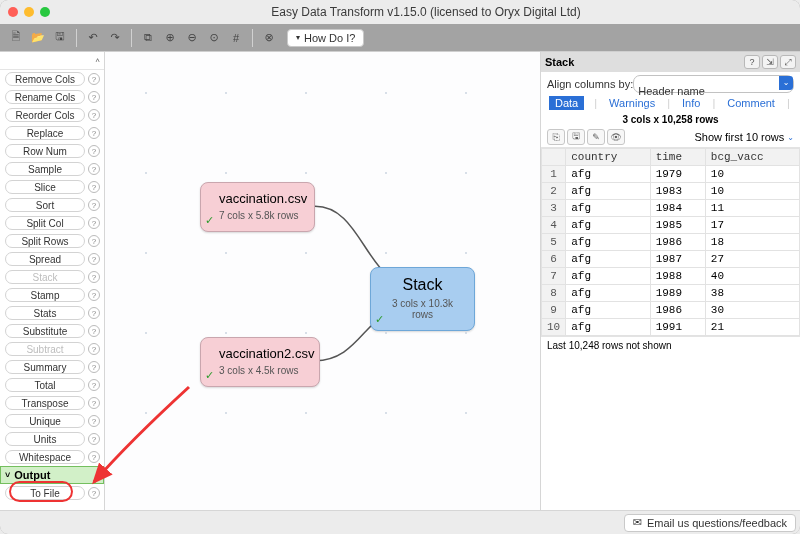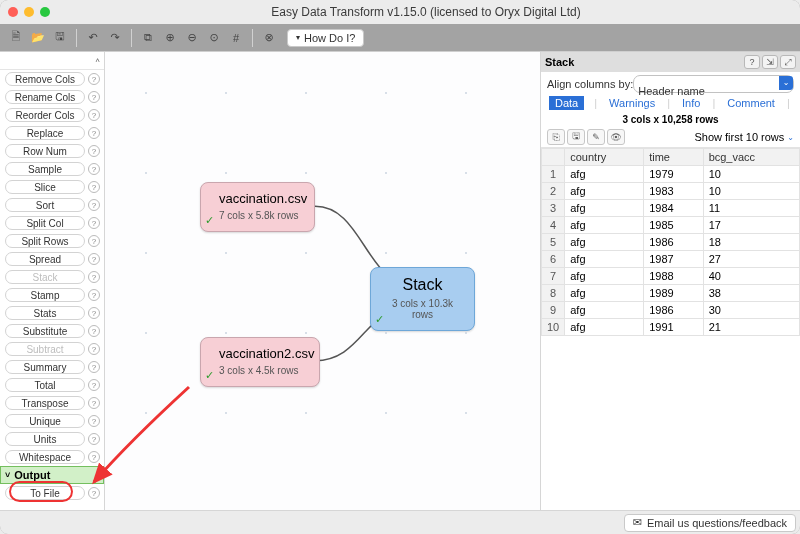--- a/index.html
+++ b/index.html
@@ -57,21 +57,21 @@
 .tabs { display: flex; gap: 10px; padding: 0 8px 2px; font-size: 10px; align-items: center; }
 .tab { color: #2a6fd6; cursor: pointer; padding: 0 2px; }
 .tab.active { background: #2a6fd6; color: #fff; border-radius: 0; padding: 1px 6px; }
 .tabsep { color: #d0d0d0; }
 .rowcount { padding: 2px 6px; font-size: 10px; font-weight: 600; text-align: center; }
 .tabletools { display: flex; align-items: center; padding: 2px 6px; border-bottom: 1px solid #e3e3e3; }
 .tbtool { width: 18px; height: 16px; border: 1px solid #c7c7c7; border-radius: 3px; margin-right: 2px; display: flex; align-items: center; justify-content: center; font-size: 9px; color: #555; cursor: pointer; background: #f7f7f7; }
 .showfirst { margin-left: auto; font-size: 10px; display: flex; align-items: center; gap: 3px; }
 .showfirst .dd { color: #2a6fd6; font-size: 8px; }
 table.data { border-collapse: collapse; width: 100%; font-size: 10px; }
-table.data th, table.data td { border: 1px solid #e2e2e2; padding: 2px 5px; text-align: left; height: 17px; }
+table.data th, table.data td { border: 1px solid #e2e2e2; padding: 2px 5px; text-align: left; height: 17px; font-family: Liberation Mono, monospace; }
 table.data th { background: #f2f2f2; font-weight: 400; color: #333; }
 table.data td.idx { background: #f2f2f2; width: 22px; text-align: center; color: #555; }
 .tablewrap { overflow: auto; }
 .lastrows { padding: 3px 6px; font-size: 10px; border-top: 1px solid #e3e3e3; }
 
 
 .footer { height: 24px; background: #ececec; display: flex; align-items: center; justify-content: flex-end; padding-right: 4px; border-top: 1px solid #d6d6d6; }
 .emailbtn { background: #fff; border: 1px solid #c9c9c9; border-radius: 4px; height: 18px; padding: 0 8px; display: flex; align-items: center; gap: 5px; font-size: 10px; color: #333; cursor: pointer; }
 
 
@@ -381,20 +381,21 @@
               </tr>
               <tr>
                 <td class="idx">10</td>
                 <td>afg</td>
                 <td>1991</td>
                 <td>21</td>
               </tr>
             </tbody>
         </table>
       </div>
+      <div class="lastrows">Last 10,248 rows not shown</div>
     </div>
   </div>
 
   <div class="footer">
     <div class="emailbtn">
       <span>✉</span>
       <span>Email us questions/feedback</span>
     </div>
   </div>
 </div>

